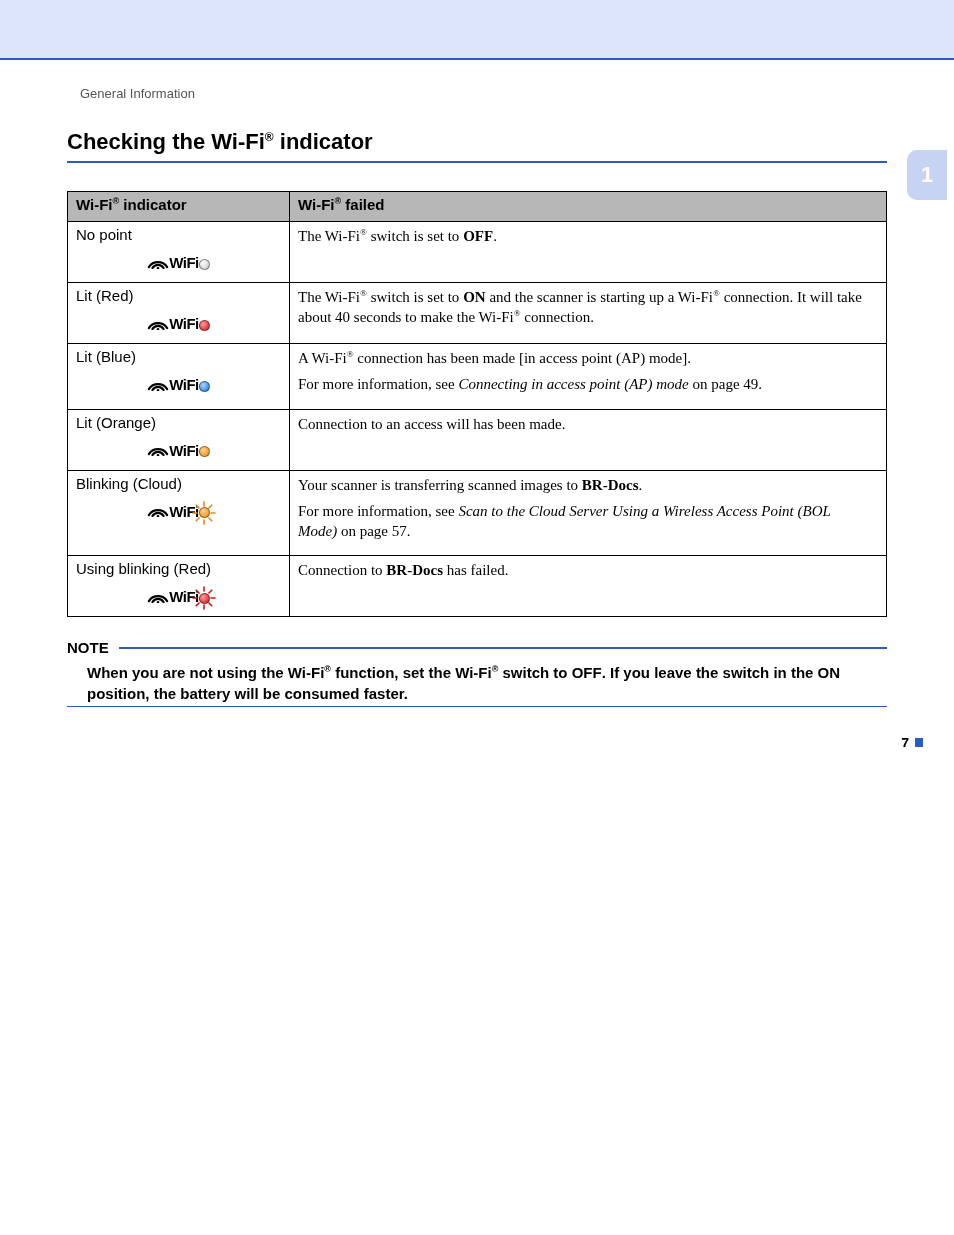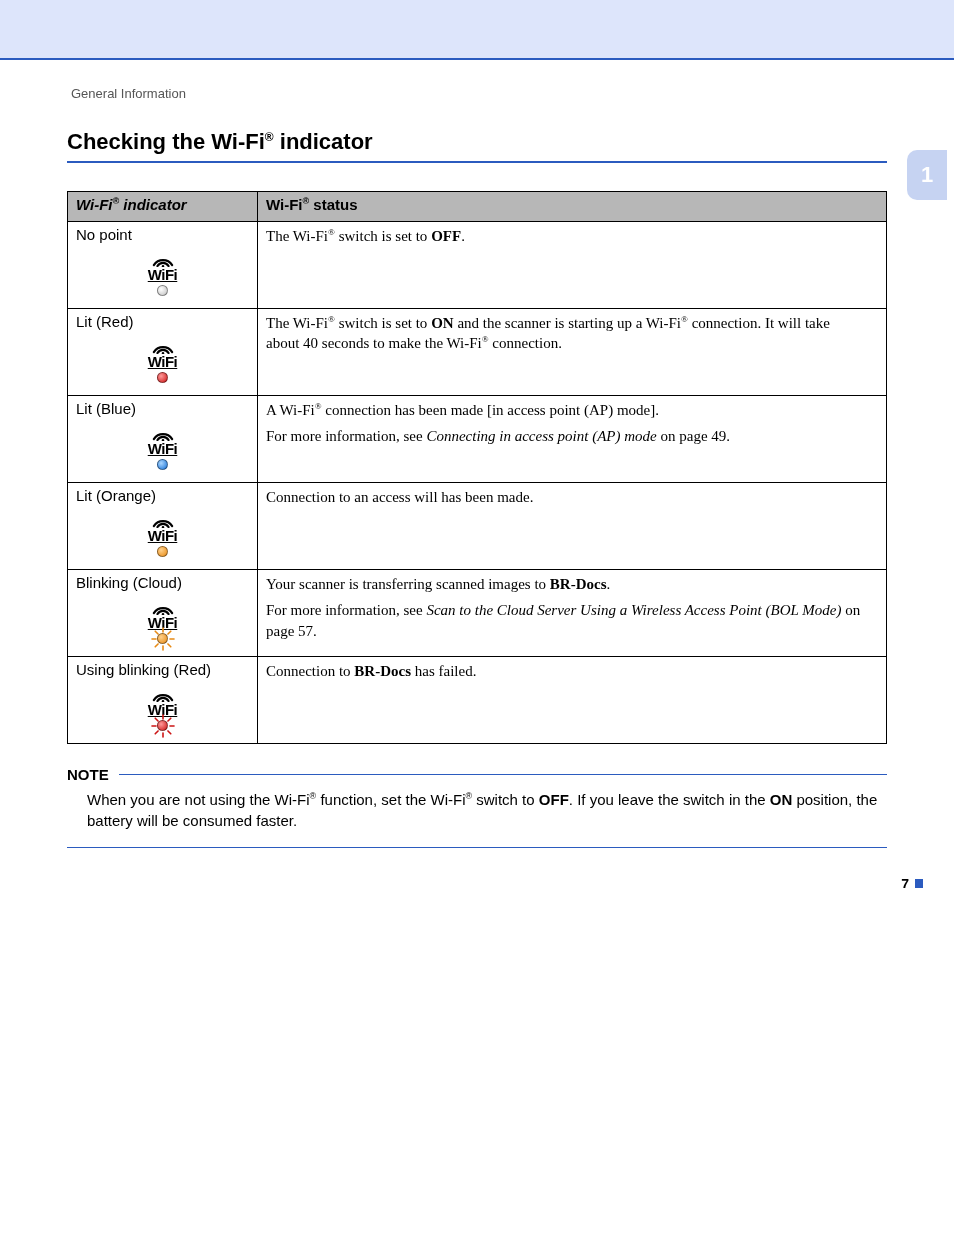--- a/index.html
+++ b/index.html
@@ -17,21 +17,21 @@
   }
   .page {
     width: 820px;
     margin: 0 auto;
     padding: 20px 0 40px 0;
     position: relative;
   }
   .breadcrumb {
     font-size: 13px;
     color: #555;
-    margin: 6px 0 28px 4px;
+    margin: 6px 0 28px 13px;
   }
   h1.section-heading {
     font-size: 22px;
     font-weight: bold;
     margin: 10px 0 6px 0;
   }
   h1.section-heading sup { font-size: 12px; vertical-align: super; }
   .heading-rule {
     border: none;
     border-top: 2.5px solid #2b5bbf;
@@ -61,35 +61,34 @@
     padding: 4px 8px 8px 8px;
     vertical-align: top;
     text-align: left;
   }
   table.wifi-table th {
     background: #b7b7b7;
     font-weight: bold;
     font-size: 15px;
   }
   table.wifi-table th sup, table.wifi-table td sup { font-size: 9px; vertical-align: super; }
-  .col-indicator { width: 190px; font-style: italic; }
+  .col-indicator { width: 222px; }
   .indicator-cell { }
   .indicator-label { margin-bottom: 6px; }
   .wifi-icon-block {
     width: 100%;
     display: flex;
     justify-content: center;
     padding: 6px 0 4px 0;
   }
   .wifi-icon {
     display: flex;
-    flex-direction: column;
+    flex-direction: row;
     align-items: center;
     line-height: 1;
-    text-decoration: underline;
   }
   .wifi-word {
     font-weight: bold;
     font-size: 15px;
     letter-spacing: -0.5px;
     margin-top: 0px;
   }
   .wifi-arcs { height: 12px; }
   .led {
     width: 11px; height: 11px; border-radius: 50%;
@@ -111,22 +110,23 @@
   .note-block { margin-top: 22px; }
   .note-head {
     display: flex; align-items: center; gap: 10px;
     font-weight: bold; font-size: 15px;
   }
   .note-head .line {
     flex: 1; height: 1.5px; background: #2b5bbf;
   }
   .note-body {
     border-bottom: 1.5px solid #2b5bbf;
-    padding: 6px 0 16px 20px;
+    padding: 6px 0 2px 20px;
     line-height: 1.4;
+    font-weight: bold;
   }
   .note-body sup { font-size: 9px; vertical-align: super; }
   .page-number {
     position: absolute;
     right: -36px;
     bottom: -4px;
     font-size: 14px;
     font-weight: bold;
   }
   .page-number .bar {
@@ -151,21 +151,21 @@
   </h1>
   <hr class="heading-rule">
 
   <table class="wifi-table">
     <thead>
       <tr>
         <th class="col-indicator">
           <span>Wi-Fi</span><sup>®</sup><span> indicator</span>
         </th>
         <th>
-          <span>Wi-Fi</span><sup>®</sup><span> status</span>
+          <span>Wi-Fi</span><sup>®</sup><span> failed</span>
         </th>
       </tr>
     </thead>
     <tbody id="table-body">
         <tr>
           <td class="indicator-cell">
             <div class="indicator-label">No point</div>
             <div class="wifi-icon-block">
               <div class="wifi-icon">
                 <svg class="wifi-arcs" viewBox="0 0 24 13" width="22" height="12">

